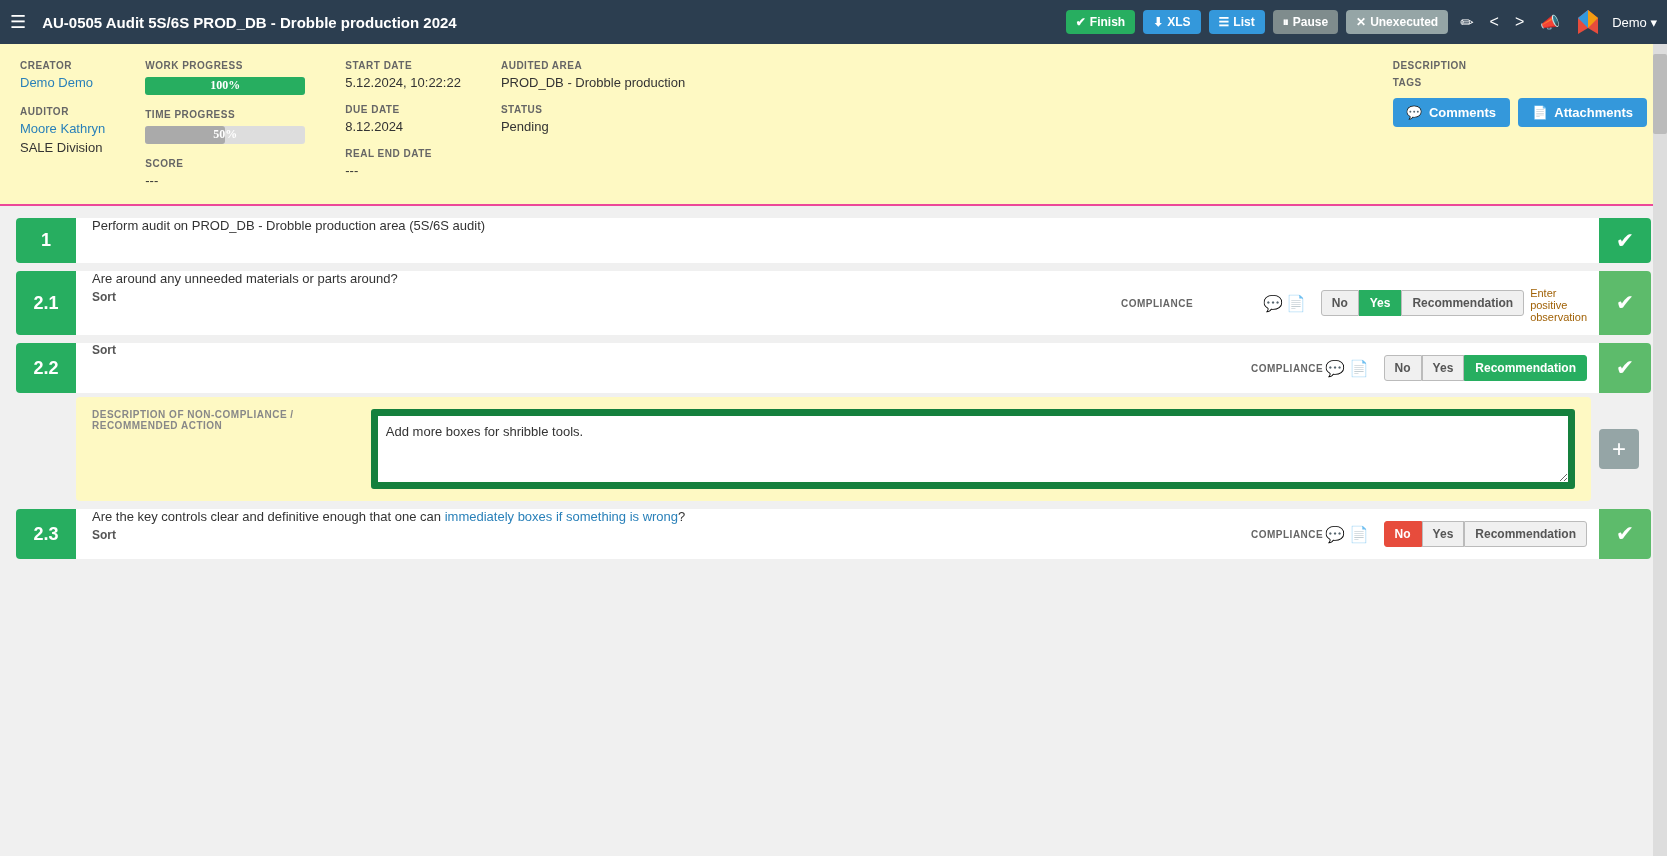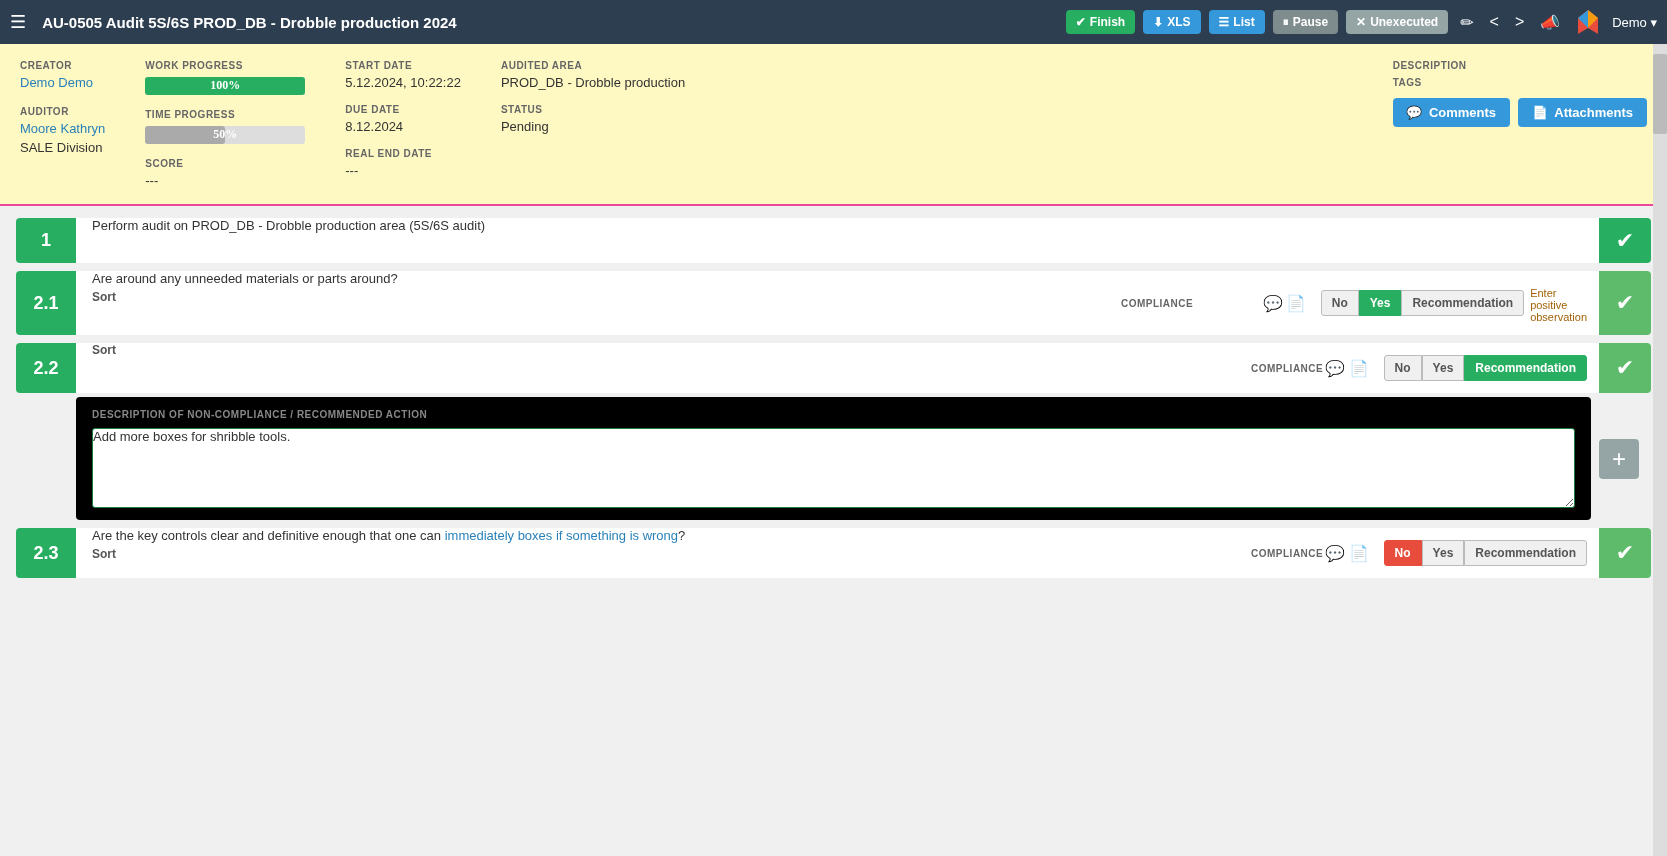--- a/index.html
+++ b/index.html
@@ -83,26 +83,26 @@
     .compliance-btn.active-rec { background: #27ae60; color: #fff; border-color: #27ae60; }
     .positive-obs { color: #a16207; font-size: 11px; cursor: pointer; margin-top: 4px; }
     .item-check {
       background: #27ae60; color: #fff; min-width: 52px; display: flex; align-items: center; justify-content: center;
       font-size: 22px; cursor: pointer;
     }
     .item-check.light { background: #5dbb6b; }
 
     
     .desc-block {
-      background: #000000; border-radius: 4px; padding: 12px 16px; margin-top: -4px;
-      display: flex; flex-direction: column; gap: 8px; position: relative;
+      background: #fef9c3; border-radius: 4px; padding: 12px 16px; margin-top: -4px;
+      display: flex; flex-direction: row; gap: 8px; position: relative;
     }
     .desc-label { font-size: 10px; font-weight: bold; color: #888; text-transform: uppercase; letter-spacing: 0.5px; }
     .desc-textarea {
-      width: 100%; border: 1px solid #15803d; border-radius: 3px; 
+      width: 100%; border: 7px solid #15803d; border-radius: 3px; padding: 8px;
       font-size: 13px; color: #333; min-height: 80px; resize: vertical; font-family: Arial, sans-serif;
     }
     .add-btn {
       position: absolute; right: -52px; top: 50%; transform: translateY(-50%);
       background: #95a5a6; color: #fff; border: none; border-radius: 4px;
       width: 40px; height: 40px; font-size: 24px; cursor: pointer; display: flex; align-items: center; justify-content: center;
     }
 
     
     .compliance-top { display: flex; width: 100%; align-items: center; justify-content: space-between; }

